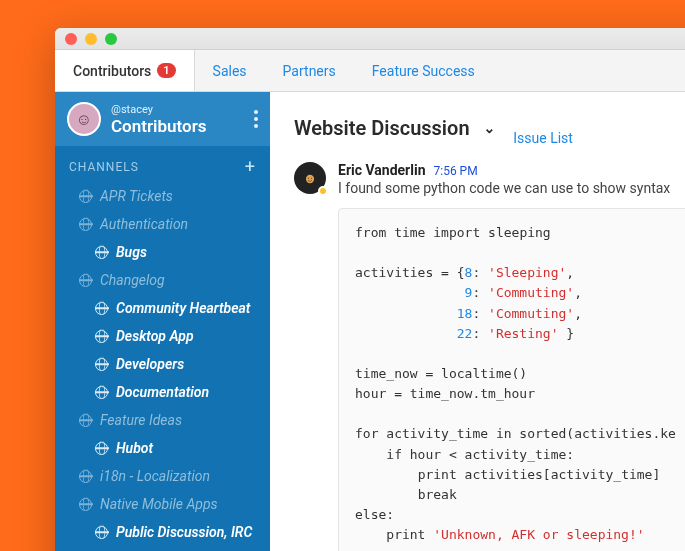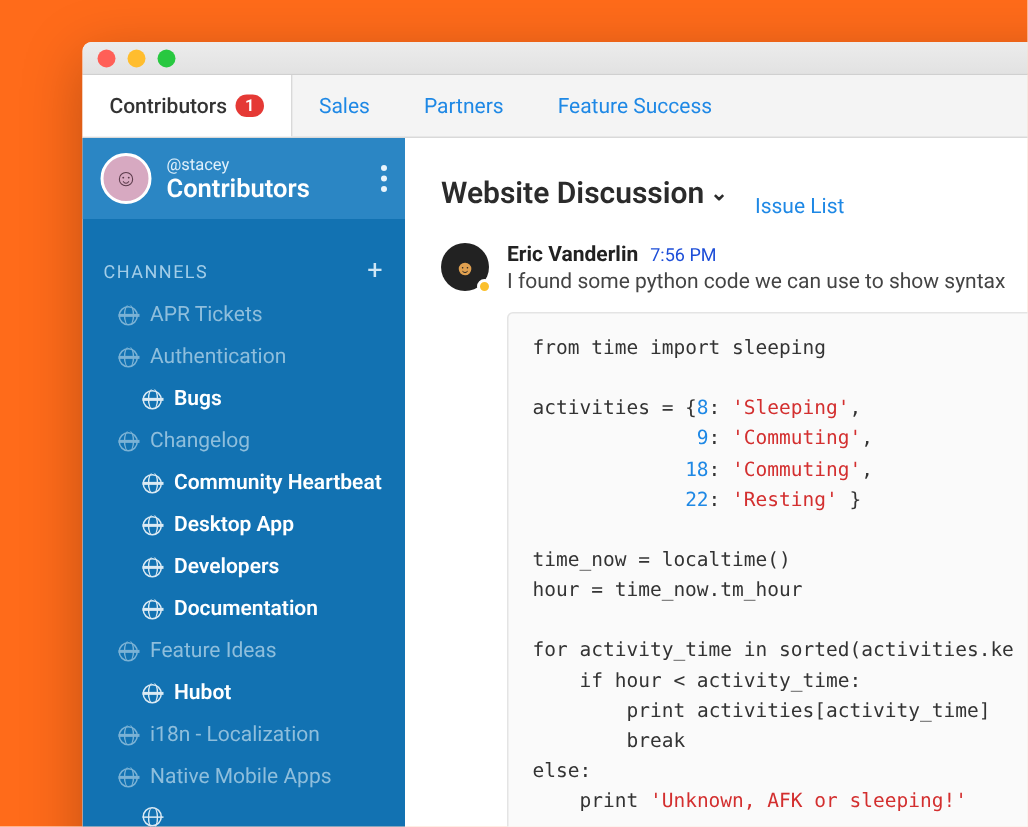--- a/index.html
+++ b/index.html
@@ -59,41 +59,41 @@
   .avatar {
     width:34px; height:34px; border-radius:50%; background:#d7a9c1; border:2px solid #fff; flex-shrink:0;
     display:flex; align-items:center; justify-content:center; font-size:16px; color:#5a3a4a;
   }
   .team-text .handle { font-size:11px; color:#e0f0fb; }
   .team-text .teamname { font-size:17px; color:#fff; font-weight:600; }
   .kebab { position:absolute; right:12px; color:#e8f4fc; font-size:20px; letter-spacing:0; line-height:0.4; cursor:pointer; display:flex; flex-direction:column; gap:3px;}
   .kebab span{width:4px;height:4px;background:#e8f4fc;border-radius:50%;}
   .section-title {
     display:flex; align-items:center; justify-content:space-between;
-    padding:28px 14px 8px; font-size:12px; letter-spacing:1px; color:#a2cde8;
+    padding:14px 14px 8px; font-size:12px; letter-spacing:1px; color:#a2cde8;
   }
   .plus { font-size:18px; color:#cfe6f5; cursor:pointer; line-height:12px;}
   .channel-list { list-style:none; overflow:hidden; }
   .channel-list li {
-    display:flex; align-items:center; gap:8px; padding:6px 14px 6px 24px; font-size:14px; cursor:pointer;
+    display:flex; align-items:center; gap:8px; padding:6px 14px 6px 24px; font-size:14px; cursor:pointer;font-style:italic;
   }
   .channel-list li .globe {
     width:13px; height:13px; border:1.5px solid currentColor; border-radius:50%; position:relative; opacity:0.85; flex-shrink:0;
   }
   .channel-list li .globe::before{
     content:""; position:absolute; left:-1.5px; right:-1.5px; top:50%; height:1.5px; background:currentColor; transform:translateY(-50%);
   }
   .channel-list li .globe::after{
     content:""; position:absolute; top:-1.5px; bottom:-1.5px; left:50%; width:5px; border:1.5px solid currentColor; border-top:none; border-bottom:none; border-radius:50%; transform:translateX(-50%);
   }
   .channel-list li.dim { color:#8ebedc; }
   .channel-list li.bold { color:#fff; font-weight:600;padding-left:40px; }
   .main { flex:1; background:#fff; padding:18px 0 0 24px; overflow:hidden; }
   .main-header { display:flex; align-items:center; gap:18px; margin-bottom:16px;}
-  .main-title { font-size:20px; font-weight:600; color:#2b2b2b; display:flex; align-items:center; gap:4px;}
+  .main-title { font-size:20px; font-weight:600; color:#2b2b2b; display:flex; align-items:center; gap:14px;}
   .chev { font-size:14px;}
   .issue-link { color:#1e88e5; font-size:14px; cursor:pointer;margin-top:20px;}
   .message { display:flex; gap:12px; margin-bottom:8px; }
   .msg-avatar {
     width:32px; height:32px; border-radius:50%; background:#222; flex-shrink:0; position:relative;
     display:flex; align-items:center; justify-content:center; color:#e0a050; font-size:14px;
   }
   .msg-avatar .dot{
     position:absolute; right:-2px; bottom:-2px; width:10px; height:10px; border-radius:50%; background:#fbc02d; border:2px solid #fff;
   }
@@ -199,20 +199,21 @@
           <li class="dim">
             <span class="globe"></span>
             <span>i18n - Localization</span>
           </li>
           <li class="dim">
             <span class="globe"></span>
             <span>Native Mobile Apps</span>
           </li>
           <li class="bold">
             <span class="globe"></span>
+            <span>Public Discussion, IRC</span>
           </li>
         </ul>
     </aside>
 
     <main class="main">
       <div class="main-header">
         <div class="main-title">
           <span>Website Discussion</span>
           <span class="chev">⌄</span>
         </div>

